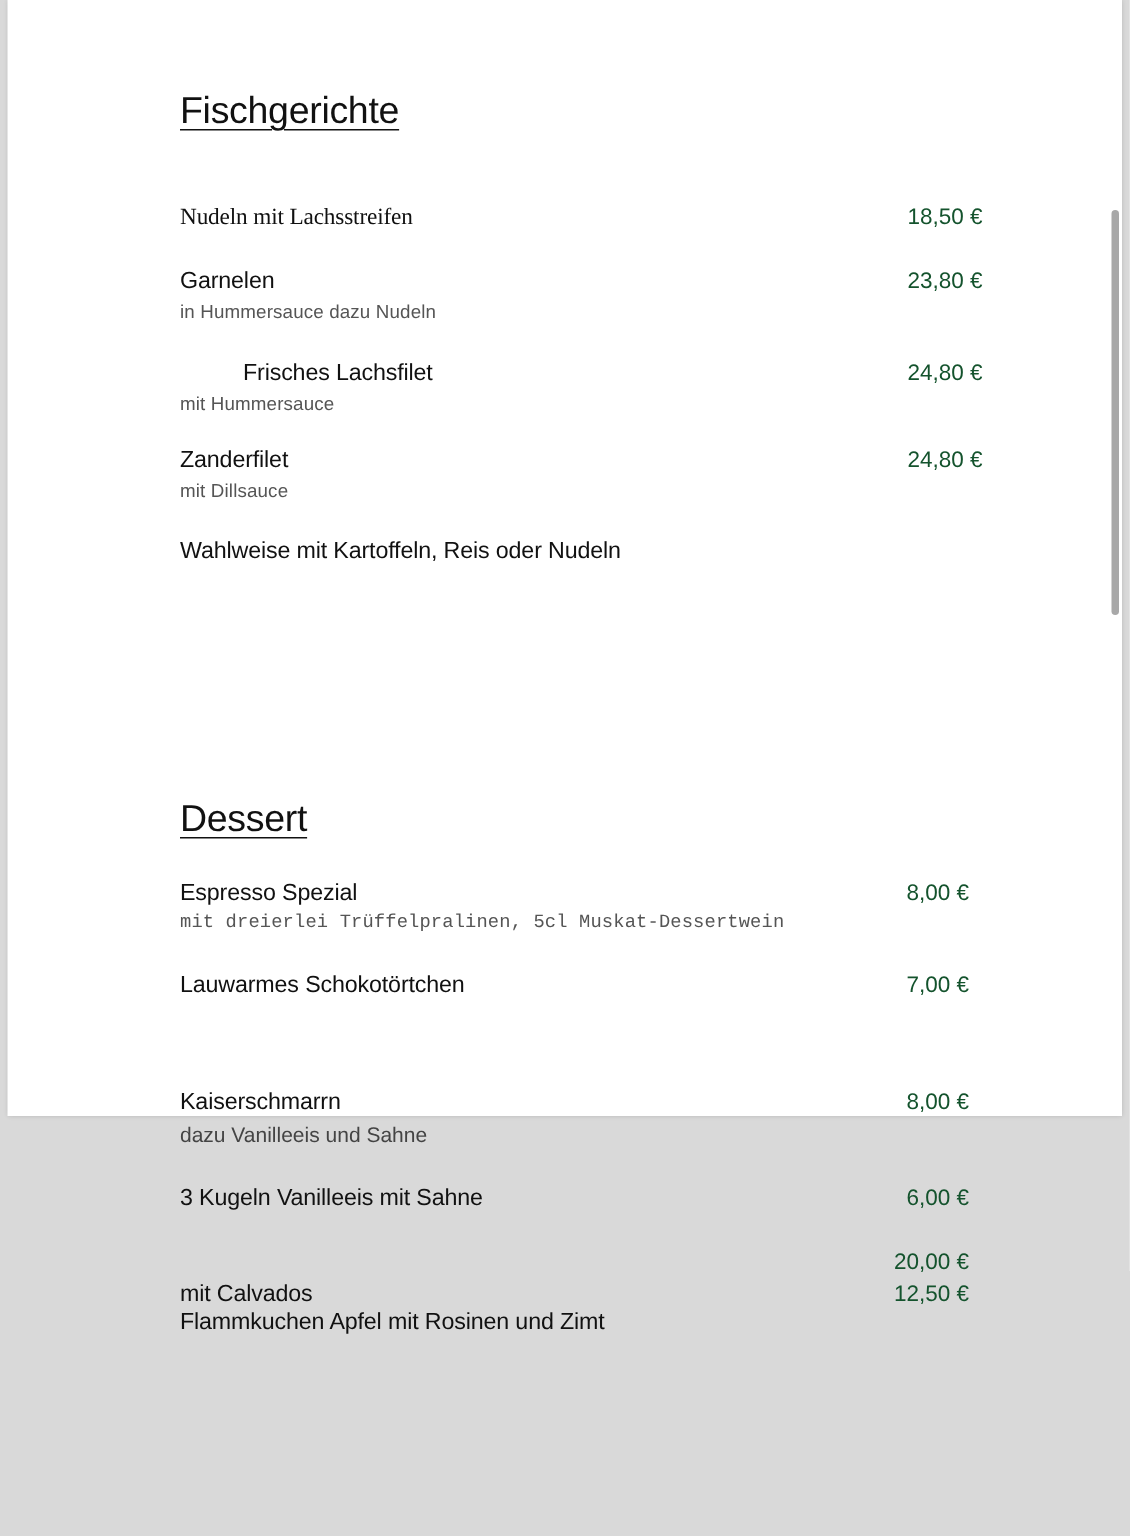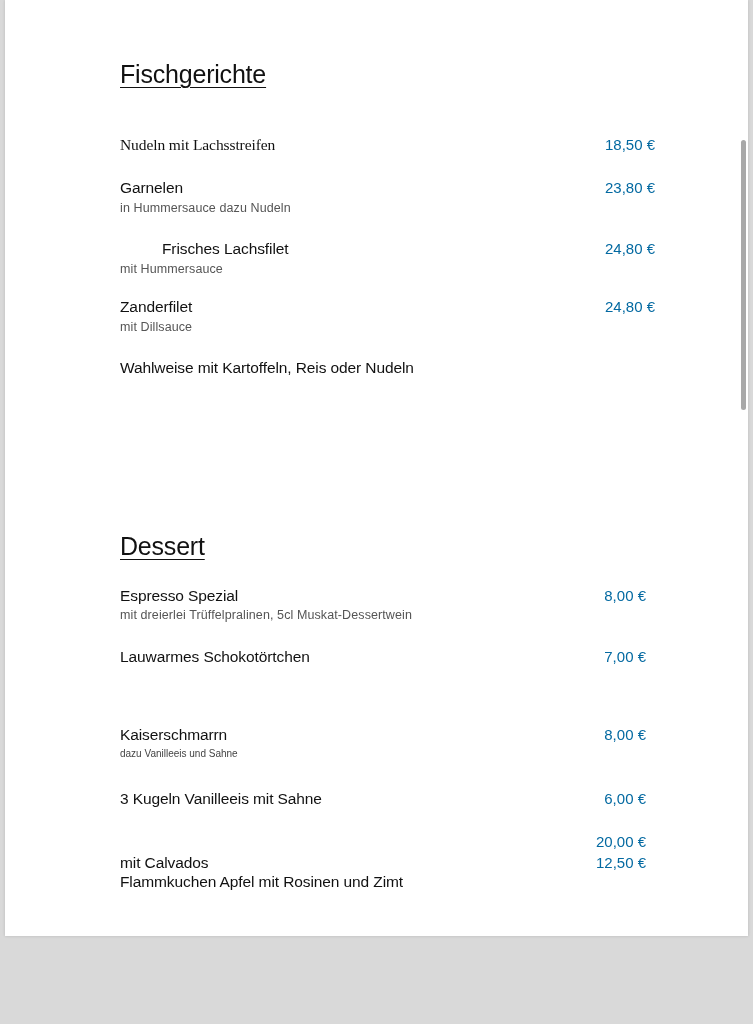--- a/index.html
+++ b/index.html
@@ -13,21 +13,21 @@
     body {
       font-family: "Liberation Sans", "DejaVu Sans", sans-serif;
       color: #111;
       position: relative;
     }
     .page {
       position: absolute;
       left: 5px;
       top: 0;
       width: 743px;
-      height: 936px;
+      height: 744px;
       background: #ffffff;
       box-shadow: 0 0 3px rgba(0,0,0,0.15);
     }
     .scrollbar {
       position: absolute;
       left: 741px;
       top: 140px;
       width: 5px;
       height: 270px;
       border-radius: 3px;
@@ -46,26 +46,26 @@
       font-size: 15.5px;
       color: #111;
       letter-spacing: -0.1px;
     }
     .item-desc {
       font-size: 12.5px;
       color: #555;
       letter-spacing: 0.1px;
     }
     .item-desc-lg {
-      font-size: 10px;
+      font-size: 14px;
       color: #444;
     }
     .price {
       font-size: 15px;
-      color: #0369a1;
+      color: #14532d;
       text-align: right;
     }
     .price.r1 { right: 93px; }
     .price.r2 { right: 102px; text-align: center; }
   </style>
 </head>
 <body>
 
 <div class="page">
 
@@ -84,21 +84,21 @@
 
   <div class="abs item-name" style="left:115px; top:298px;">Zanderfilet</div>
   <div class="abs item-desc" style="left:115px; top:320px;">mit Dillsauce</div>
   <div class="abs price r1" style="top:298px;">24,80 €</div>
 
   <div class="abs item-name" style="left:115px; top:359px;">Wahlweise mit Kartoffeln, Reis oder Nudeln</div>
 
   <div class="abs section-title" style="left:115px; top:532px;">Dessert</div>
 
   <div class="abs item-name" style="left:115px; top:587px;">Espresso Spezial</div>
-  <div class="abs item-desc" style="left:115px; top:608px;">mit dreierlei Trüffelpralinen, 5cl Muskat-Dessertwein</div>
+  <div class="abs item-desc" style="left:115px; top:608px;font-family:Liberation Mono, monospace;">mit dreierlei Trüffelpralinen, 5cl Muskat-Dessertwein</div>
   <div class="abs price r2" style="top:587px;">8,00 €</div>
 
   <div class="abs item-name" style="left:115px; top:648px;">Lauwarmes Schokotörtchen</div>
   <div class="abs price r2" style="top:648px;">7,00 €</div>
 
   <div class="abs item-name" style="left:115px; top:726px;">Kaiserschmarrn</div>
   <div class="abs item-desc-lg" style="left:115px; top:748px;">dazu Vanilleeis und Sahne</div>
   <div class="abs price r2" style="top:726px;">8,00 €</div>
 
   <div class="abs item-name" style="left:115px; top:790px;">3 Kugeln Vanilleeis mit Sahne</div>

